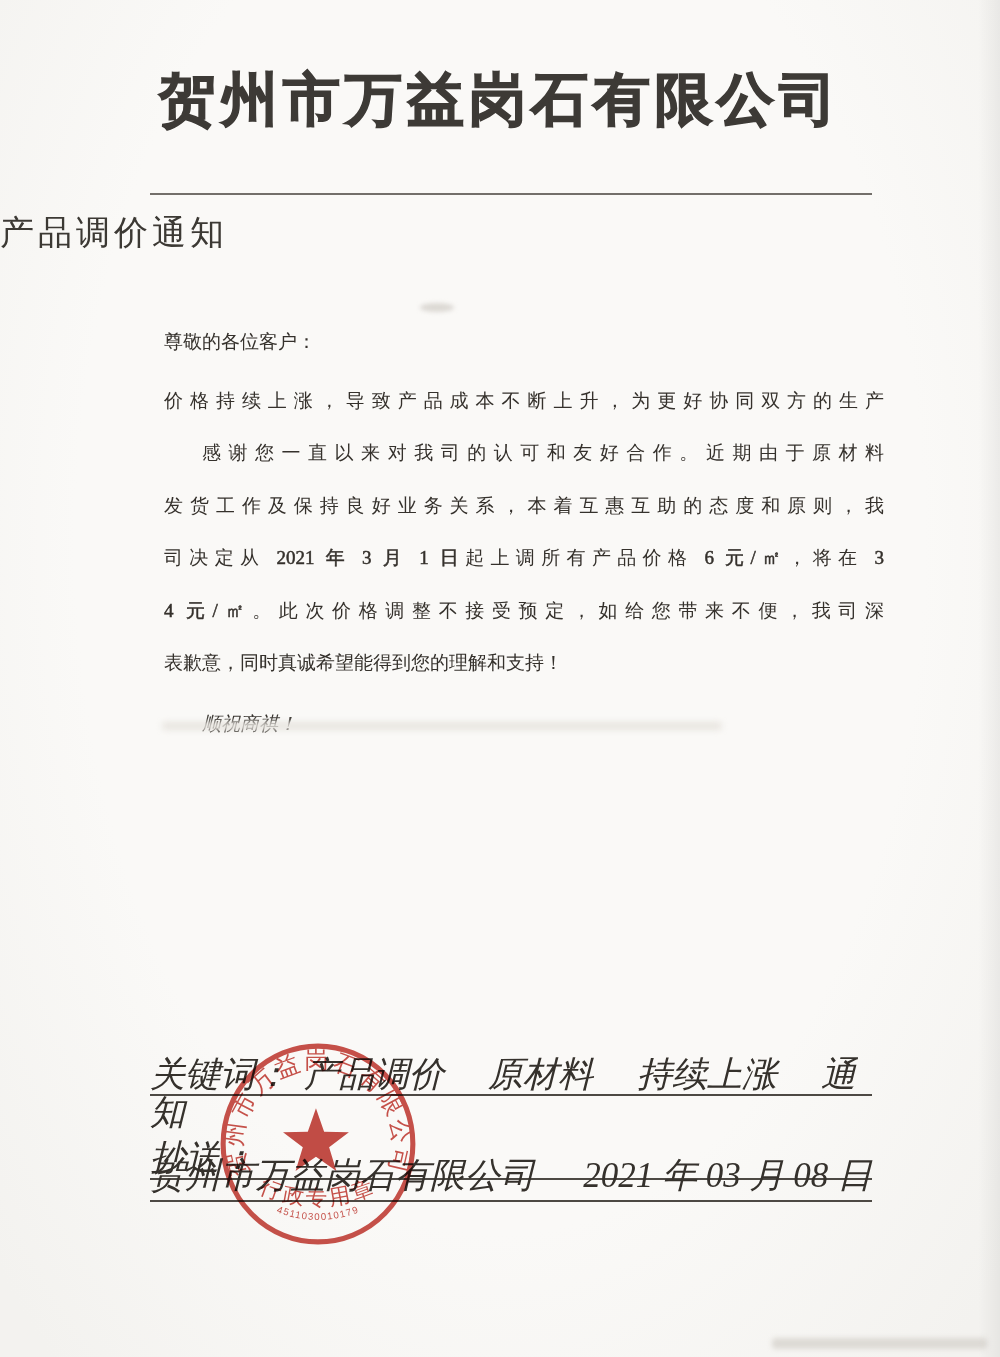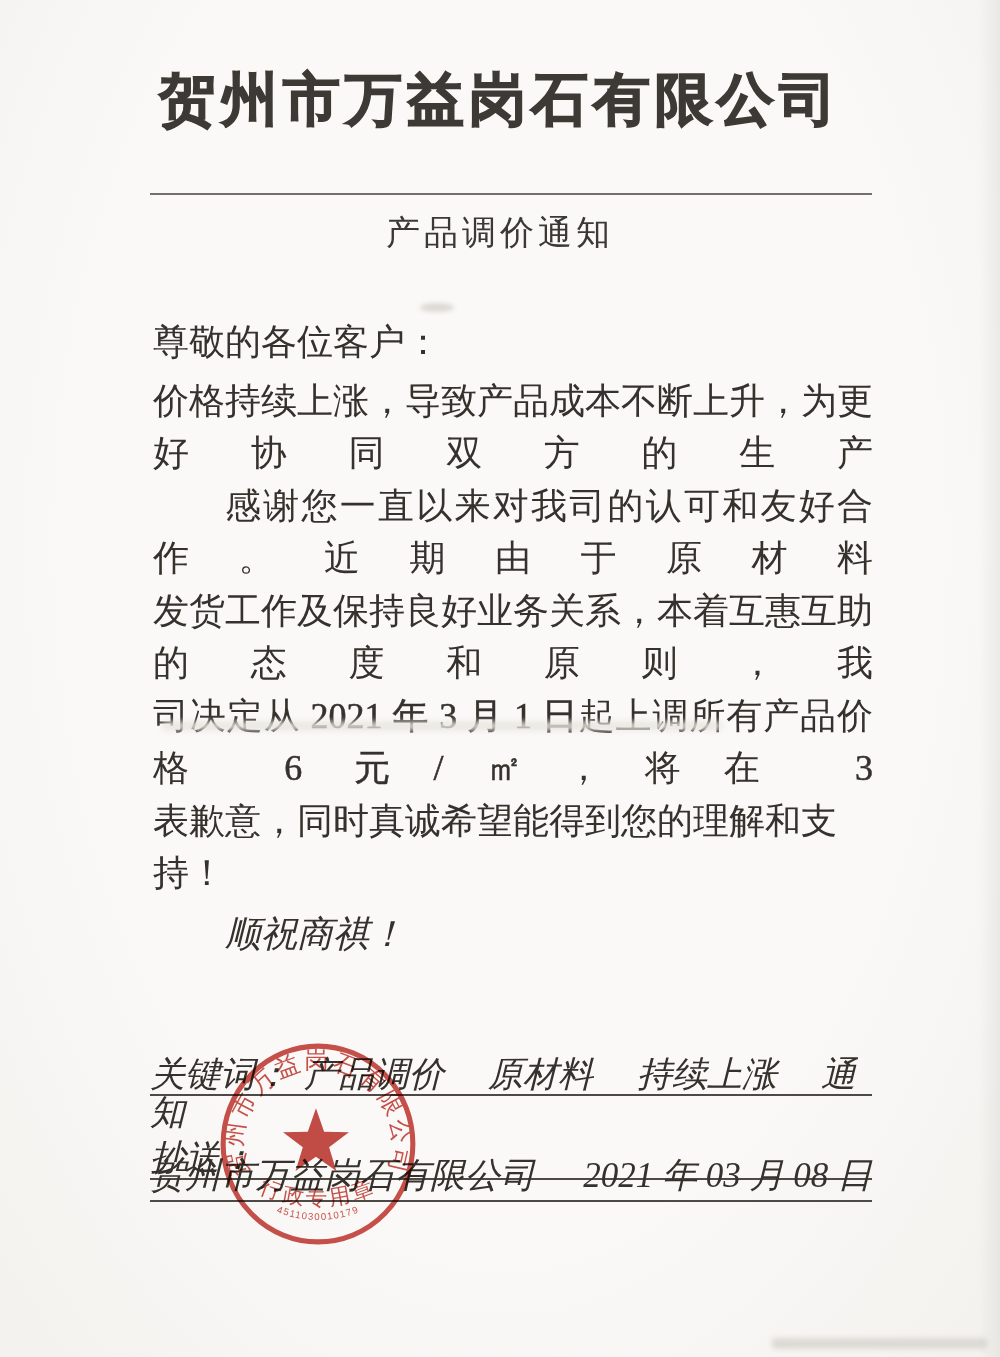--- a/index.html
+++ b/index.html
@@ -25,25 +25,25 @@
     font-size:57px;font-weight:900;letter-spacing:5px;
     color:#3d3a36;
     -webkit-text-stroke:1.4px #3d3a36;
   }
   .divider{
     position:absolute;top:193px;left:150px;width:722px;height:2px;
     background:#5b5751;opacity:.85;
   }
   .notice-title{
     position:absolute;top:210px;left:0;width:100%;
-    text-align:center;font-size:34px;letter-spacing:4px;color:#3c3934;
+    font-size:34px;letter-spacing:4px;color:#3c3934;
   }
   .body-block{
-    position:absolute;top:316px;left:153px;width:720px;
-    font-size:36px;line-height:52.5px;color:#35312c;
+    position:absolute;top:316px;left:164px;width:720px;
+    font-size:19px;line-height:52.5px;color:#35312c;
   }
   .salutation{margin-bottom:6px;}
   .body-line{width:720px;}
   .body-line.just{text-align:justify;text-align-last:justify;}
   .body-line.ind{text-indent:2em;}
   .b{font-weight:normal;-webkit-text-stroke:0.5px currentColor;}
   .closing{margin-top:8px;text-indent:2em;font-style:italic;}
   .footer-row{
     position:absolute;left:150px;width:722px;
     border-bottom:2px solid #4d4944;
@@ -75,20 +75,21 @@
 
   <div class="notice-title">产品调价通知</div>
 
   <div class="body-block">
     <div class="salutation">尊敬的各位客户：</div>
     <div>
         <div class="body-line just"><span>价格持续上涨，导致产品成本不断上升，为更好协同双方的生产</span></div>
         <div class="body-line just ind"><span>感谢您一直以来对我司的认可和友好合作。近期由于原材料</span></div>
         <div class="body-line just"><span>发货工作及保持良好业务关系，本着互惠互助的态度和原则，我</span></div>
         <div class="body-line just"><span>司决定从 </span><span class="b">2021 年 3 月 1 日</span><span>起上调所有产品价格 </span><span class="b">6 元/㎡</span><span>，将在 </span><span class="b">3</span></div>
+        <div class="body-line just"><span class="b">4 元/㎡</span><span>。此次价格调整不接受预定，如给您带来不便，我司深</span></div>
         <div class="body-line"><span>表歉意，同时真诚希望能得到您的理解和支持！</span></div>
       </div>
     <div class="closing">顺祝商祺！</div>
   </div>
 
   <div class="footer-row row-keywords">
     <span class="kw-label">关键词：</span><span><span class="kw">产品调价</span><span class="kw">原材料</span><span class="kw">持续上涨</span><span class="kw">通知</span></span>
   </div>
 
   <div class="footer-row row-cc">

